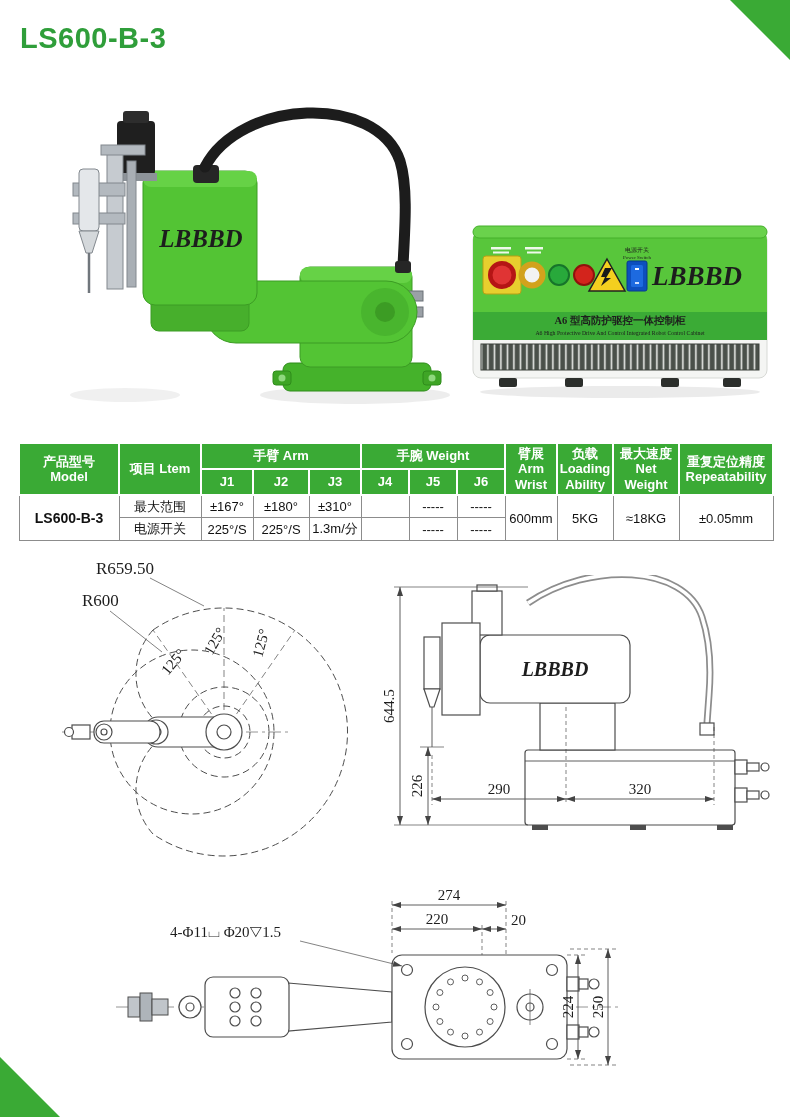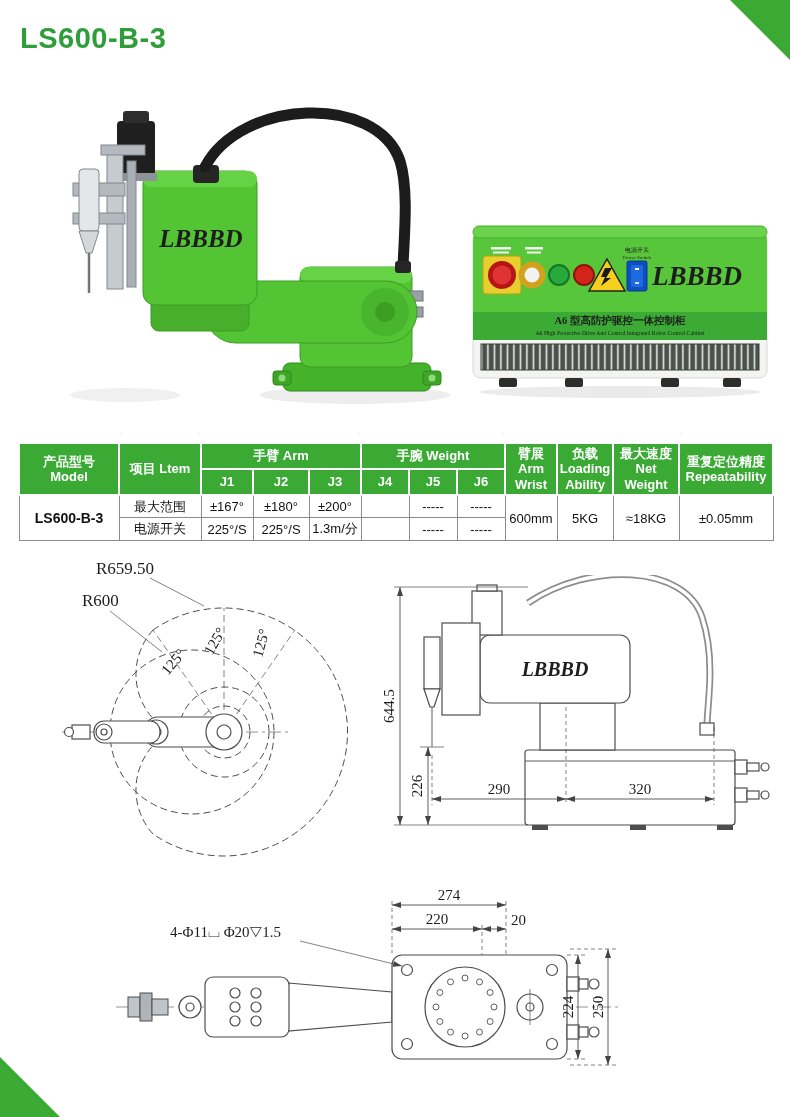--- a/index.html
+++ b/index.html
@@ -179,21 +179,21 @@
         <th>J5</th>
         <th>J6</th>
       </tr>
     </thead>
     <tbody>
       <tr>
         <td rowspan="2" class="model">LS600-B-3</td>
         <td>最大范围</td>
         <td>±167°</td>
         <td>±180°</td>
-        <td>±200°</td>
+        <td>±310°</td>
         <td></td>
         <td>-----</td>
         <td>-----</td>
         <td rowspan="2">600mm</td>
         <td rowspan="2">5KG</td>
         <td rowspan="2">≈18KG</td>
         <td rowspan="2">±0.05mm</td>
       </tr>
       <tr>
         <td>电源开关</td>

